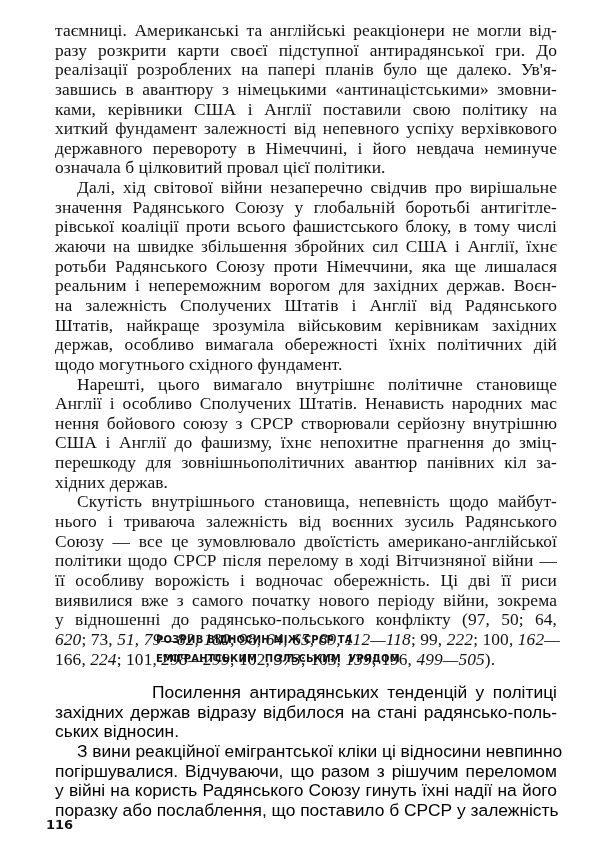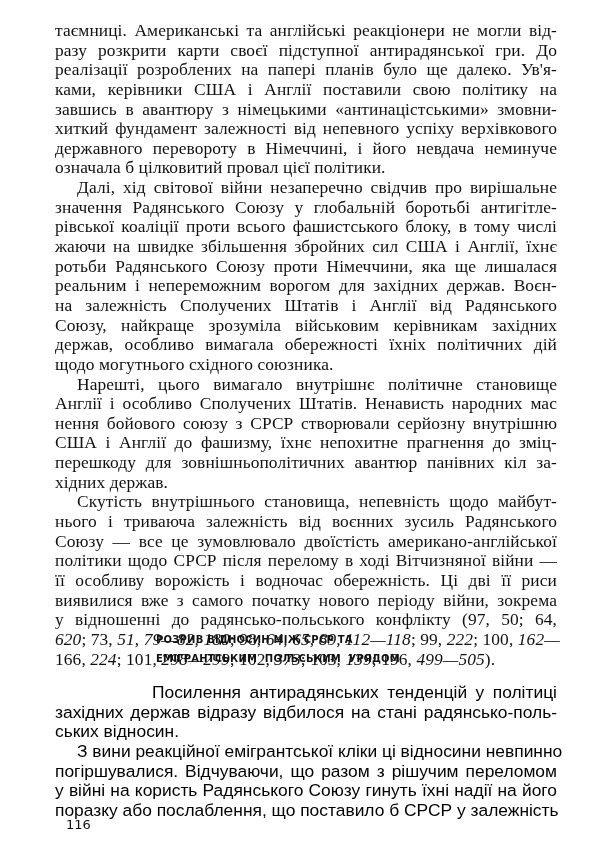--- a/index.html
+++ b/index.html
@@ -16,46 +16,46 @@
   .indent-big { padding-left: 97px; }
   .heading {
     position: absolute; left: 156px; top: 630px; width: 330px;
     font-family: "DejaVu Sans", "Liberation Sans", sans-serif;
     font-weight: bold; font-size: 10px; line-height: 19px; letter-spacing: 0.2px; color: #111;
   }
   .heading .hl { display: block; white-space: nowrap; }
   .para2 { position: absolute; left: 55px; top: 683px; width: 502px;
     font-family: Liberation Sans, sans-serif;
     font-size: 17.4px; line-height: 19.65px; color: #000000; }
-  .pagenum { position: absolute; left: 66px; top: 817px;
-    font-family: "DejaVu Sans", "Liberation Sans", sans-serif; font-weight: normal; font-size: 13px; color: #111; }
+  .pagenum { position: absolute; left: 46px; top: 817px;
+    font-family: "DejaVu Sans", "Liberation Sans", sans-serif; font-weight: bold; font-size: 13px; color: #111; }
   i { font-style: italic; }
 </style>
 </head>
 <body>
 
 <div class="page" id="sec1">
     <span class="line">таємниці. Американські та англійські реакціонери не могли від-</span>
     <span class="line">разу розкрити карти своєї підступної антирадянської гри. До</span>
     <span class="line">реалізації розроблених на папері планів було ще далеко. Ув'я-</span>
+    <span class="line">завшись в авантюру з німецькими «антинацістськими» змовни-</span>
     <span class="line">ками, керівники США і Англії поставили свою політику на</span>
-    <span class="line">завшись в авантюру з німецькими «антинацістськими» змовни-</span>
     <span class="line">хиткий фундамент залежності від непевного успіху верхівкового</span>
     <span class="line">державного перевороту в Німеччині, і його невдача неминуче</span>
     <span class="line last">означала б цілковитий провал цієї політики.</span>
     <span class="line indent">Далі, хід світової війни незаперечно свідчив про вирішальне</span>
     <span class="line">значення Радянського Союзу у глобальній боротьбі антигітле-</span>
     <span class="line">рівської коаліції проти всього фашистського блоку, в тому числі</span>
     <span class="line">жаючи на швидке збільшення збройних сил США і Англії, їхнє</span>
     <span class="line">ротьби Радянського Союзу проти Німеччини, яка ще лишалася</span>
     <span class="line">реальним і непереможним ворогом для західних держав. Воєн-</span>
     <span class="line">на залежність Сполучених Штатів і Англії від Радянського</span>
-    <span class="line">Союзу, найкраще зрозуміла військовим керівникам західних</span>
+    <span class="line">Штатів, найкраще зрозуміла військовим керівникам західних</span>
     <span class="line">держав, особливо вимагала обережності їхніх політичних дій</span>
-    <span class="line last">щодо могутнього східного союзника.</span>
+    <span class="line last">щодо могутнього східного фундамент.</span>
     <span class="line indent">Нарешті, цього вимагало внутрішнє політичне становище</span>
     <span class="line">Англії і особливо Сполучених Штатів. Ненависть народних мас</span>
     <span class="line">нення бойового союзу з СРСР створювали серйозну внутрішню</span>
     <span class="line">США і Англії до фашизму, їхнє непохитне прагнення до зміц-</span>
     <span class="line">перешкоду для зовнішньополітичних авантюр панівних кіл за-</span>
     <span class="line last">хідних держав.</span>
     <span class="line indent">Скутість внутрішнього становища, непевність щодо майбут-</span>
     <span class="line">нього і триваюча залежність від воєнних зусиль Радянського</span>
     <span class="line">Союзу — все це зумовлювало двоїстість американо-англійської</span>
     <span class="line">політики щодо СРСР після перелому в ході Вітчизняної війни —</span>

